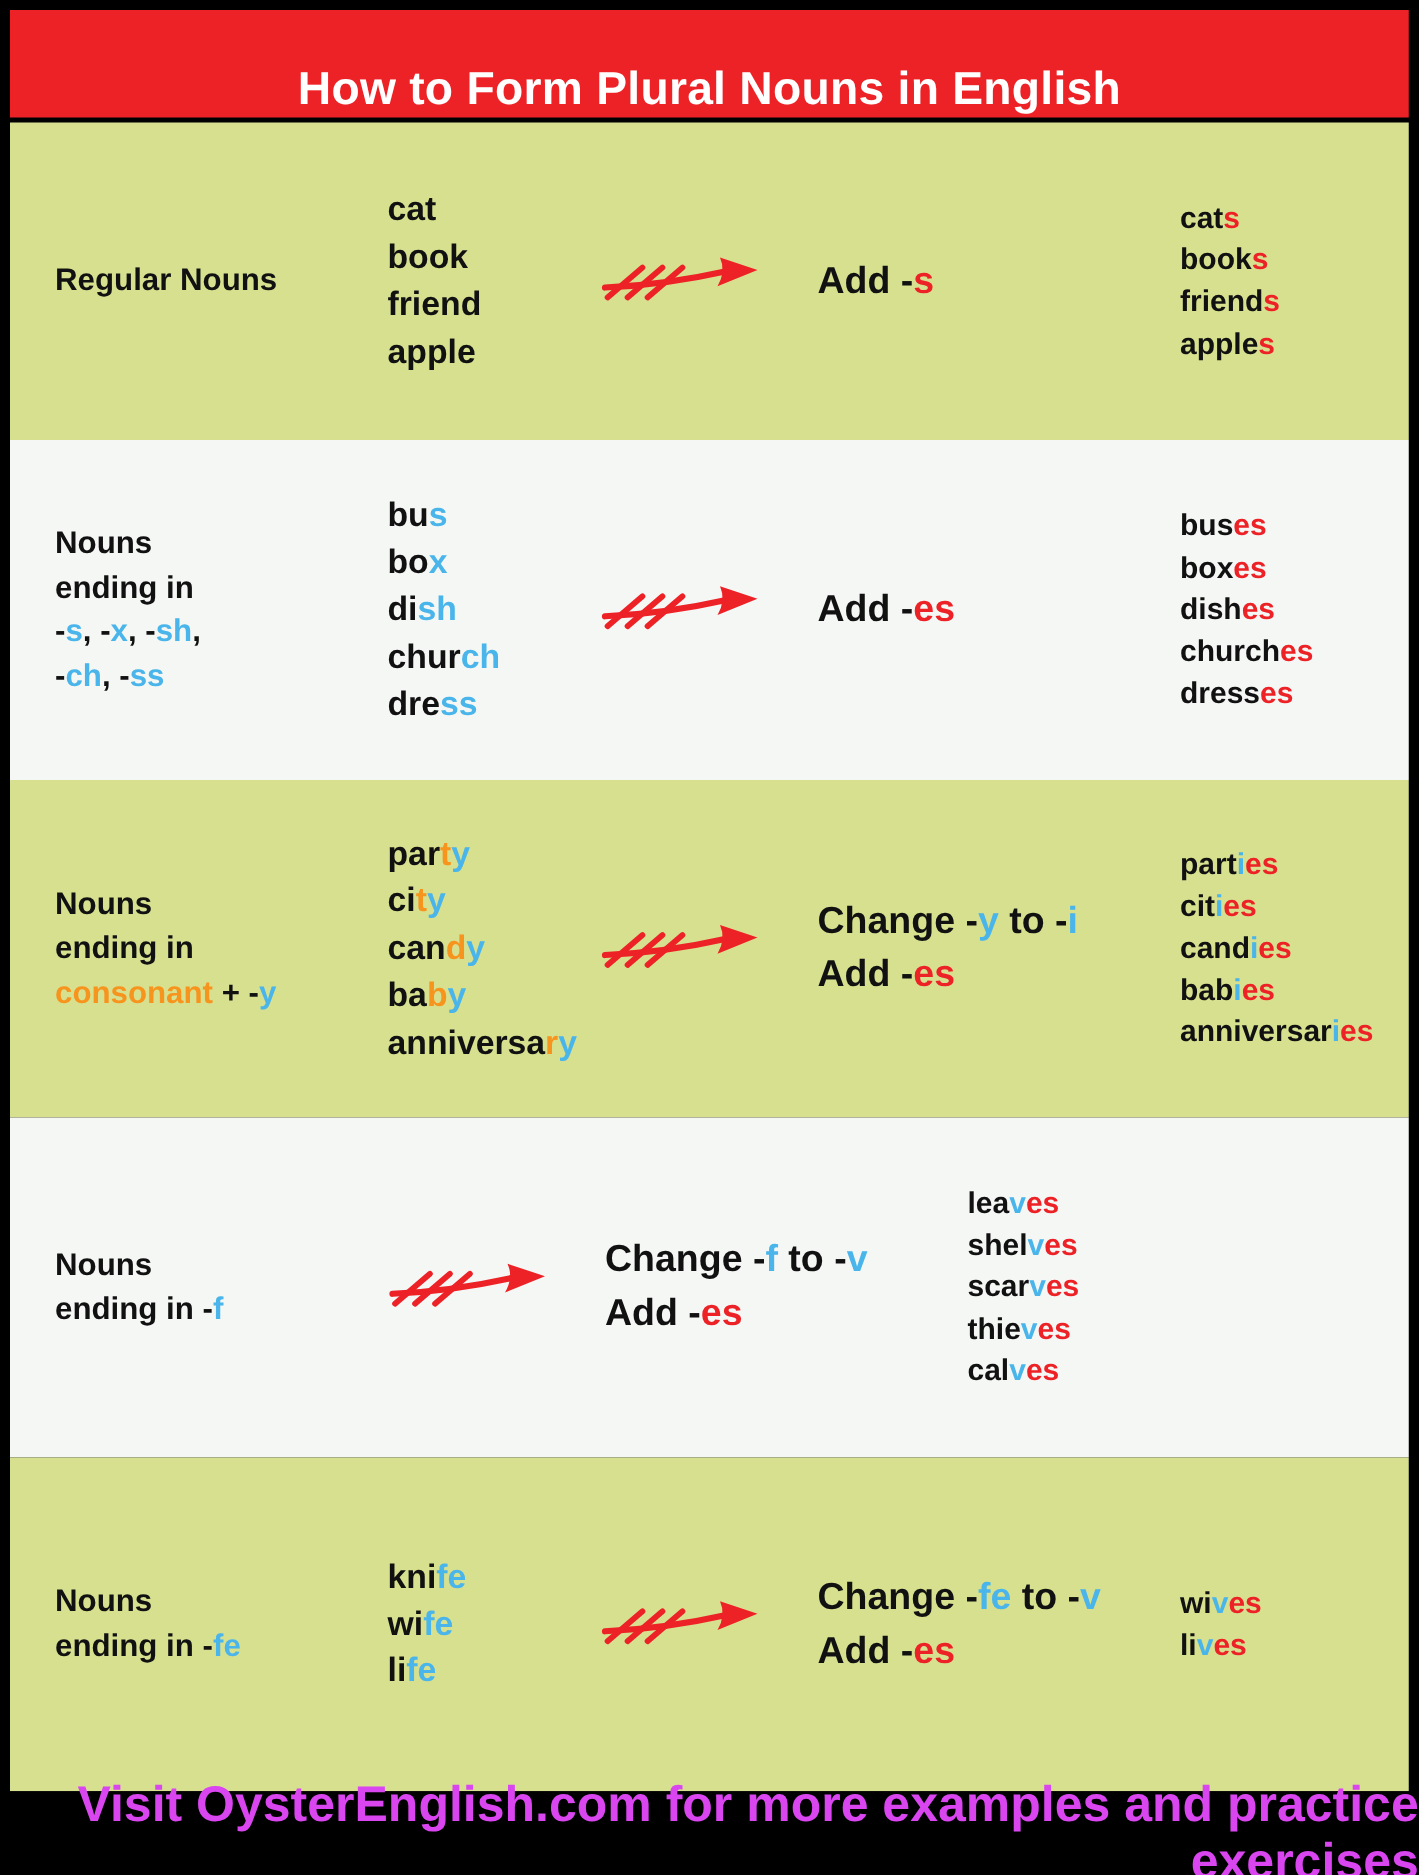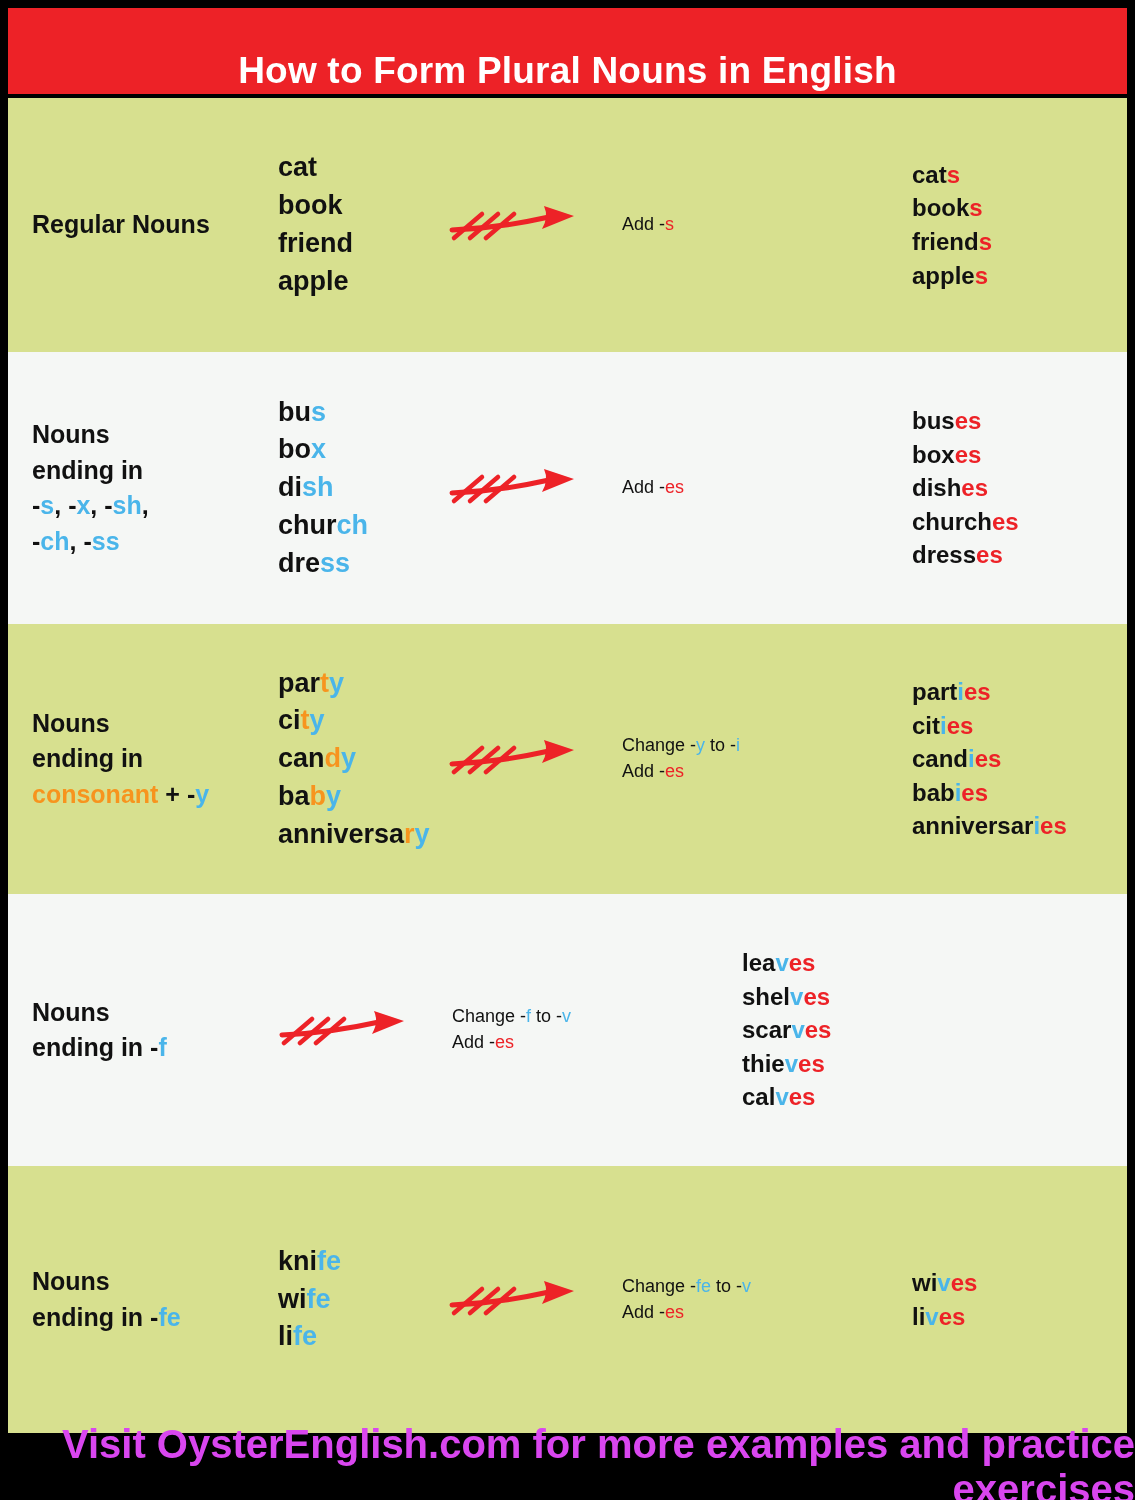--- a/index.html
+++ b/index.html
@@ -60,47 +60,48 @@
   .row.white { background: #f5f7f5; }
 
   .row-1 { height: 254px; }
   .row-2 { height: 272px; }
   .row-3 { height: 270px; }
   .row-4 { height: 272px; }
   .row-5 { height: 267px; }
 
   .col-category {
     width: 270px;
-    padding-left: 24px;
+    padding-left: 4px;
     box-sizing: border-box;
     font-size: 25px;
     font-weight: bold;
     line-height: 1.42;
     color: #111111;
+    margin-left: 32px;
   }
   .col-singular {
     width: 170px;
     box-sizing: border-box;
     font-size: 27px;
     font-weight: bold;
     line-height: 1.40;
     color: #111111;
   }
   .col-arrow {
     width: 170px;
     display: flex;
     align-items: center;
     justify-content: flex-start;
     box-sizing: border-box;
   }
   .col-rule {
     width: 290px;
     box-sizing: border-box;
-    font-size: 18px;
-    font-weight: normal;
+    font-size: 30px;
+    font-weight: bold;
     line-height: 1.42;
     color: #111111;
     padding-left: 4px;
   }
   .col-plural {
     flex: 1;
     box-sizing: border-box;
     font-size: 24px;
     font-weight: bold;
     line-height: 1.40;

